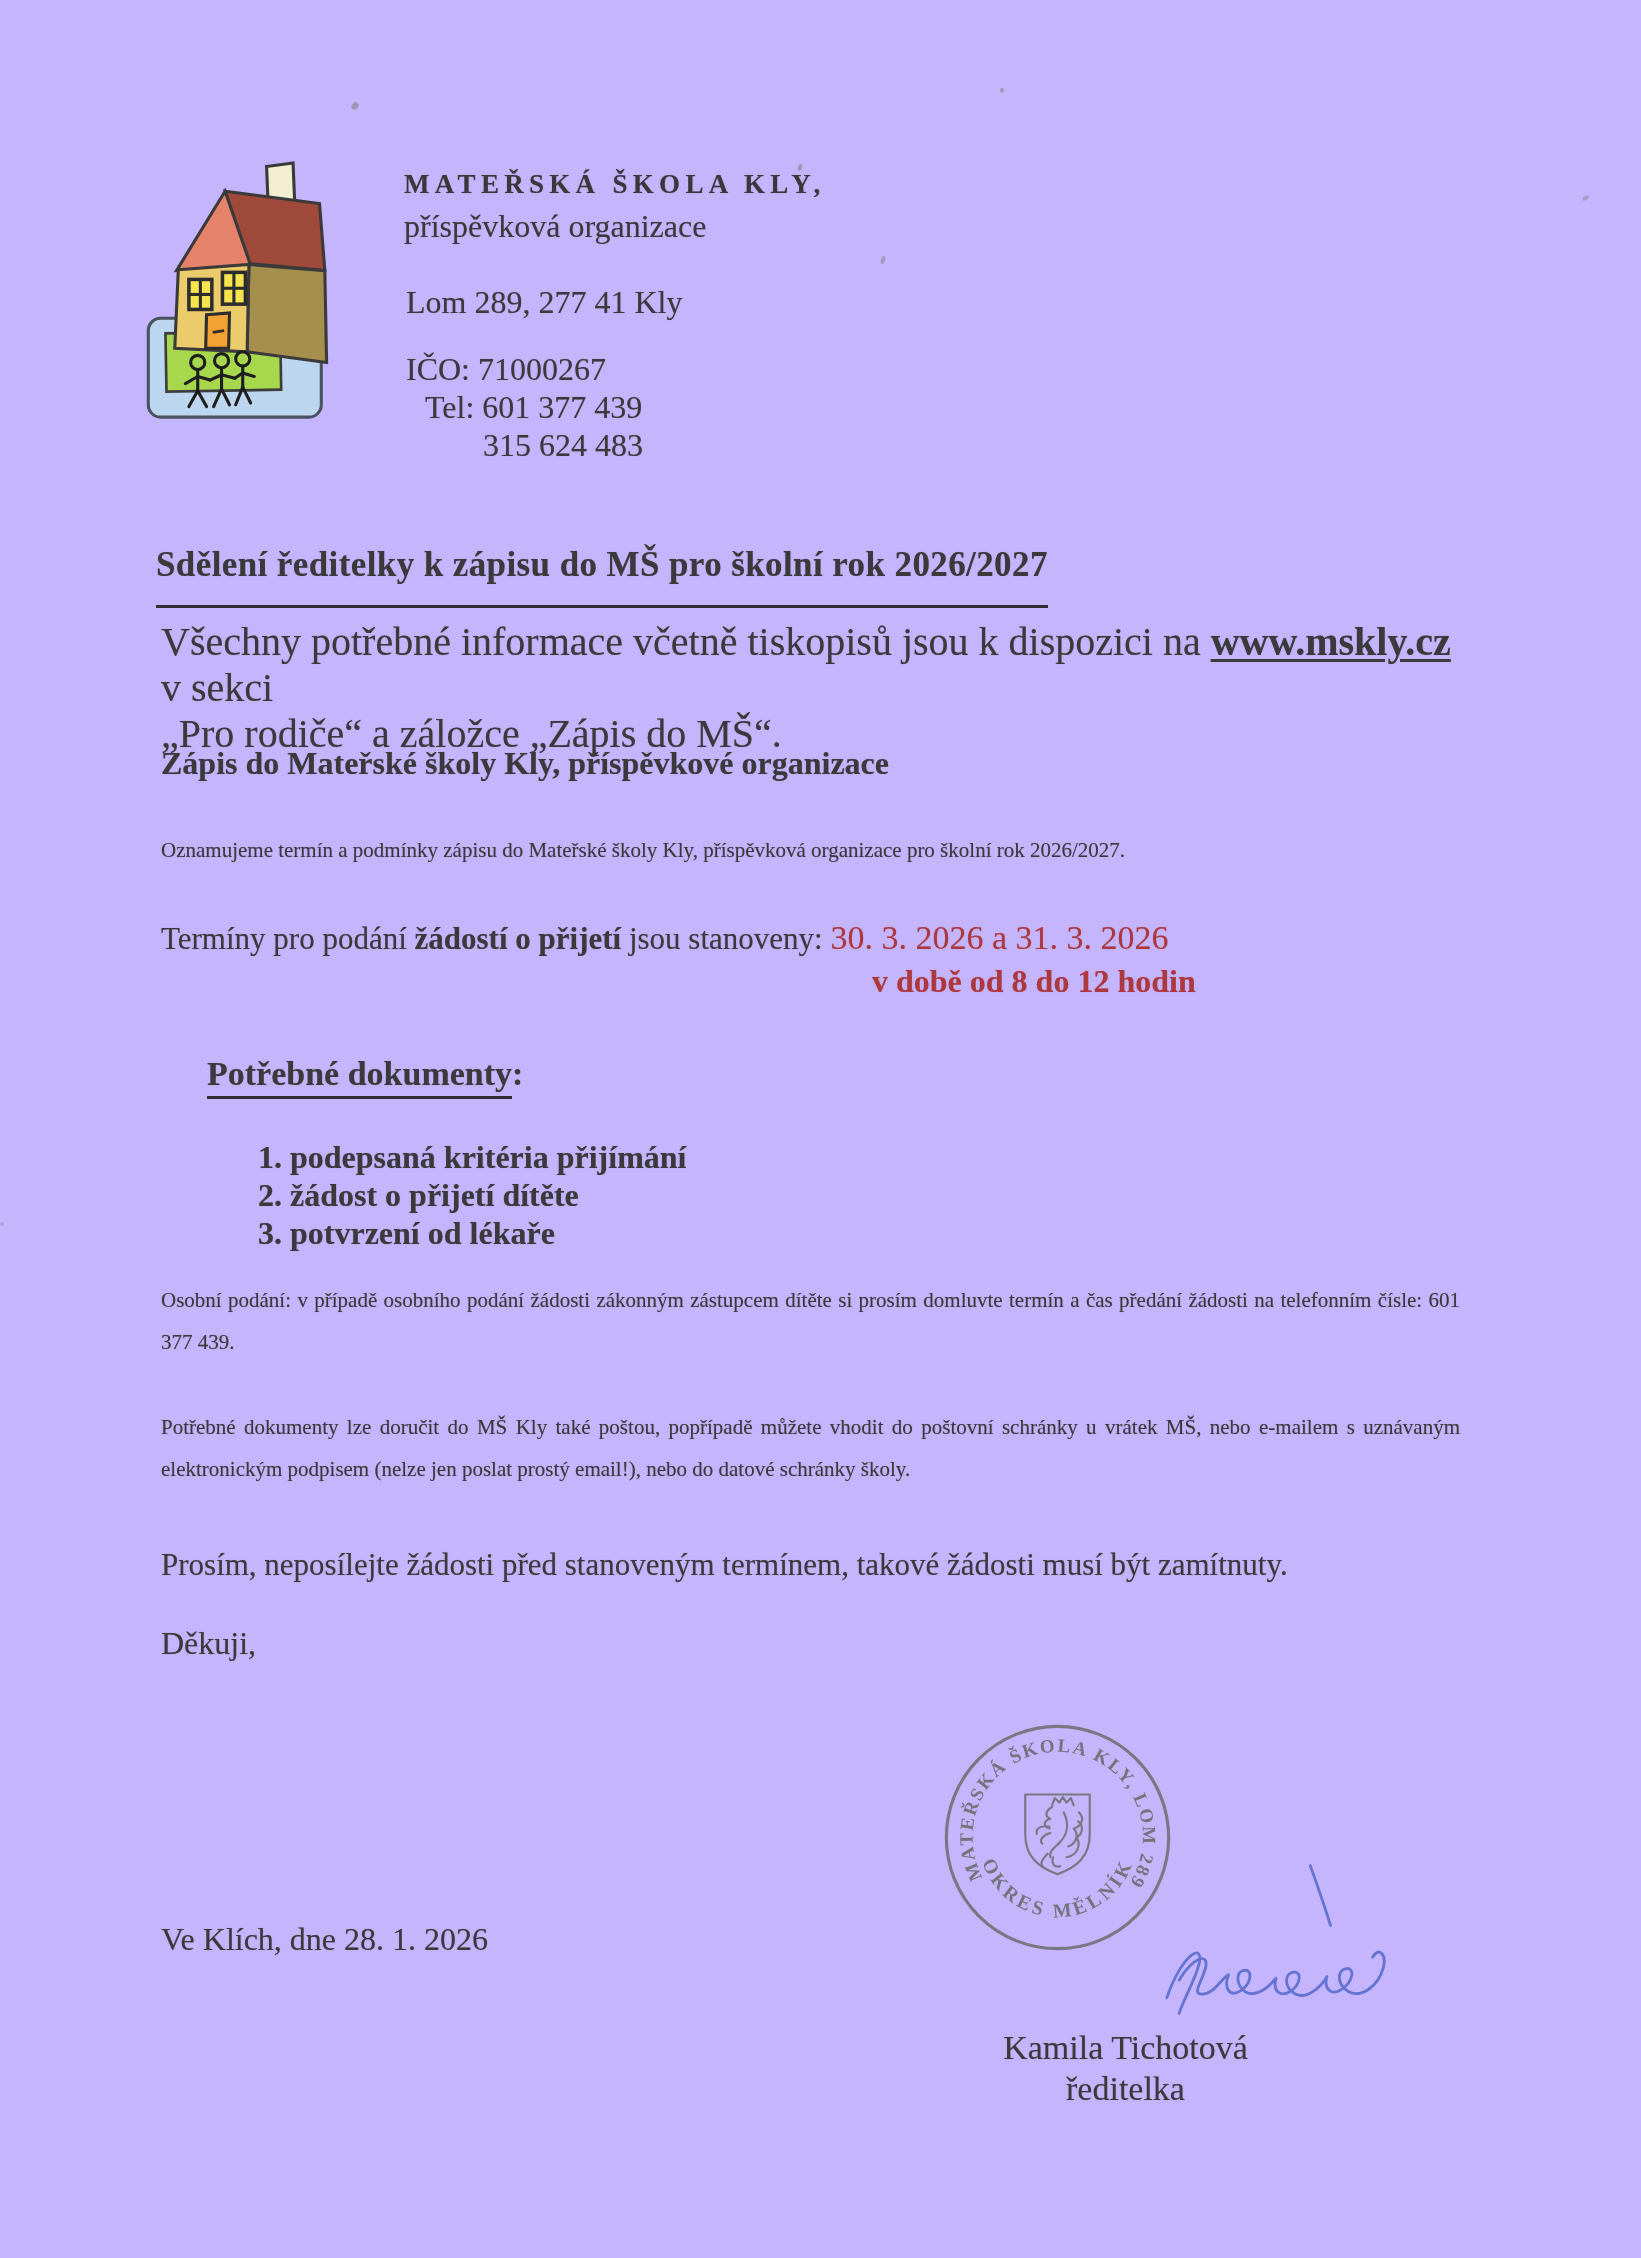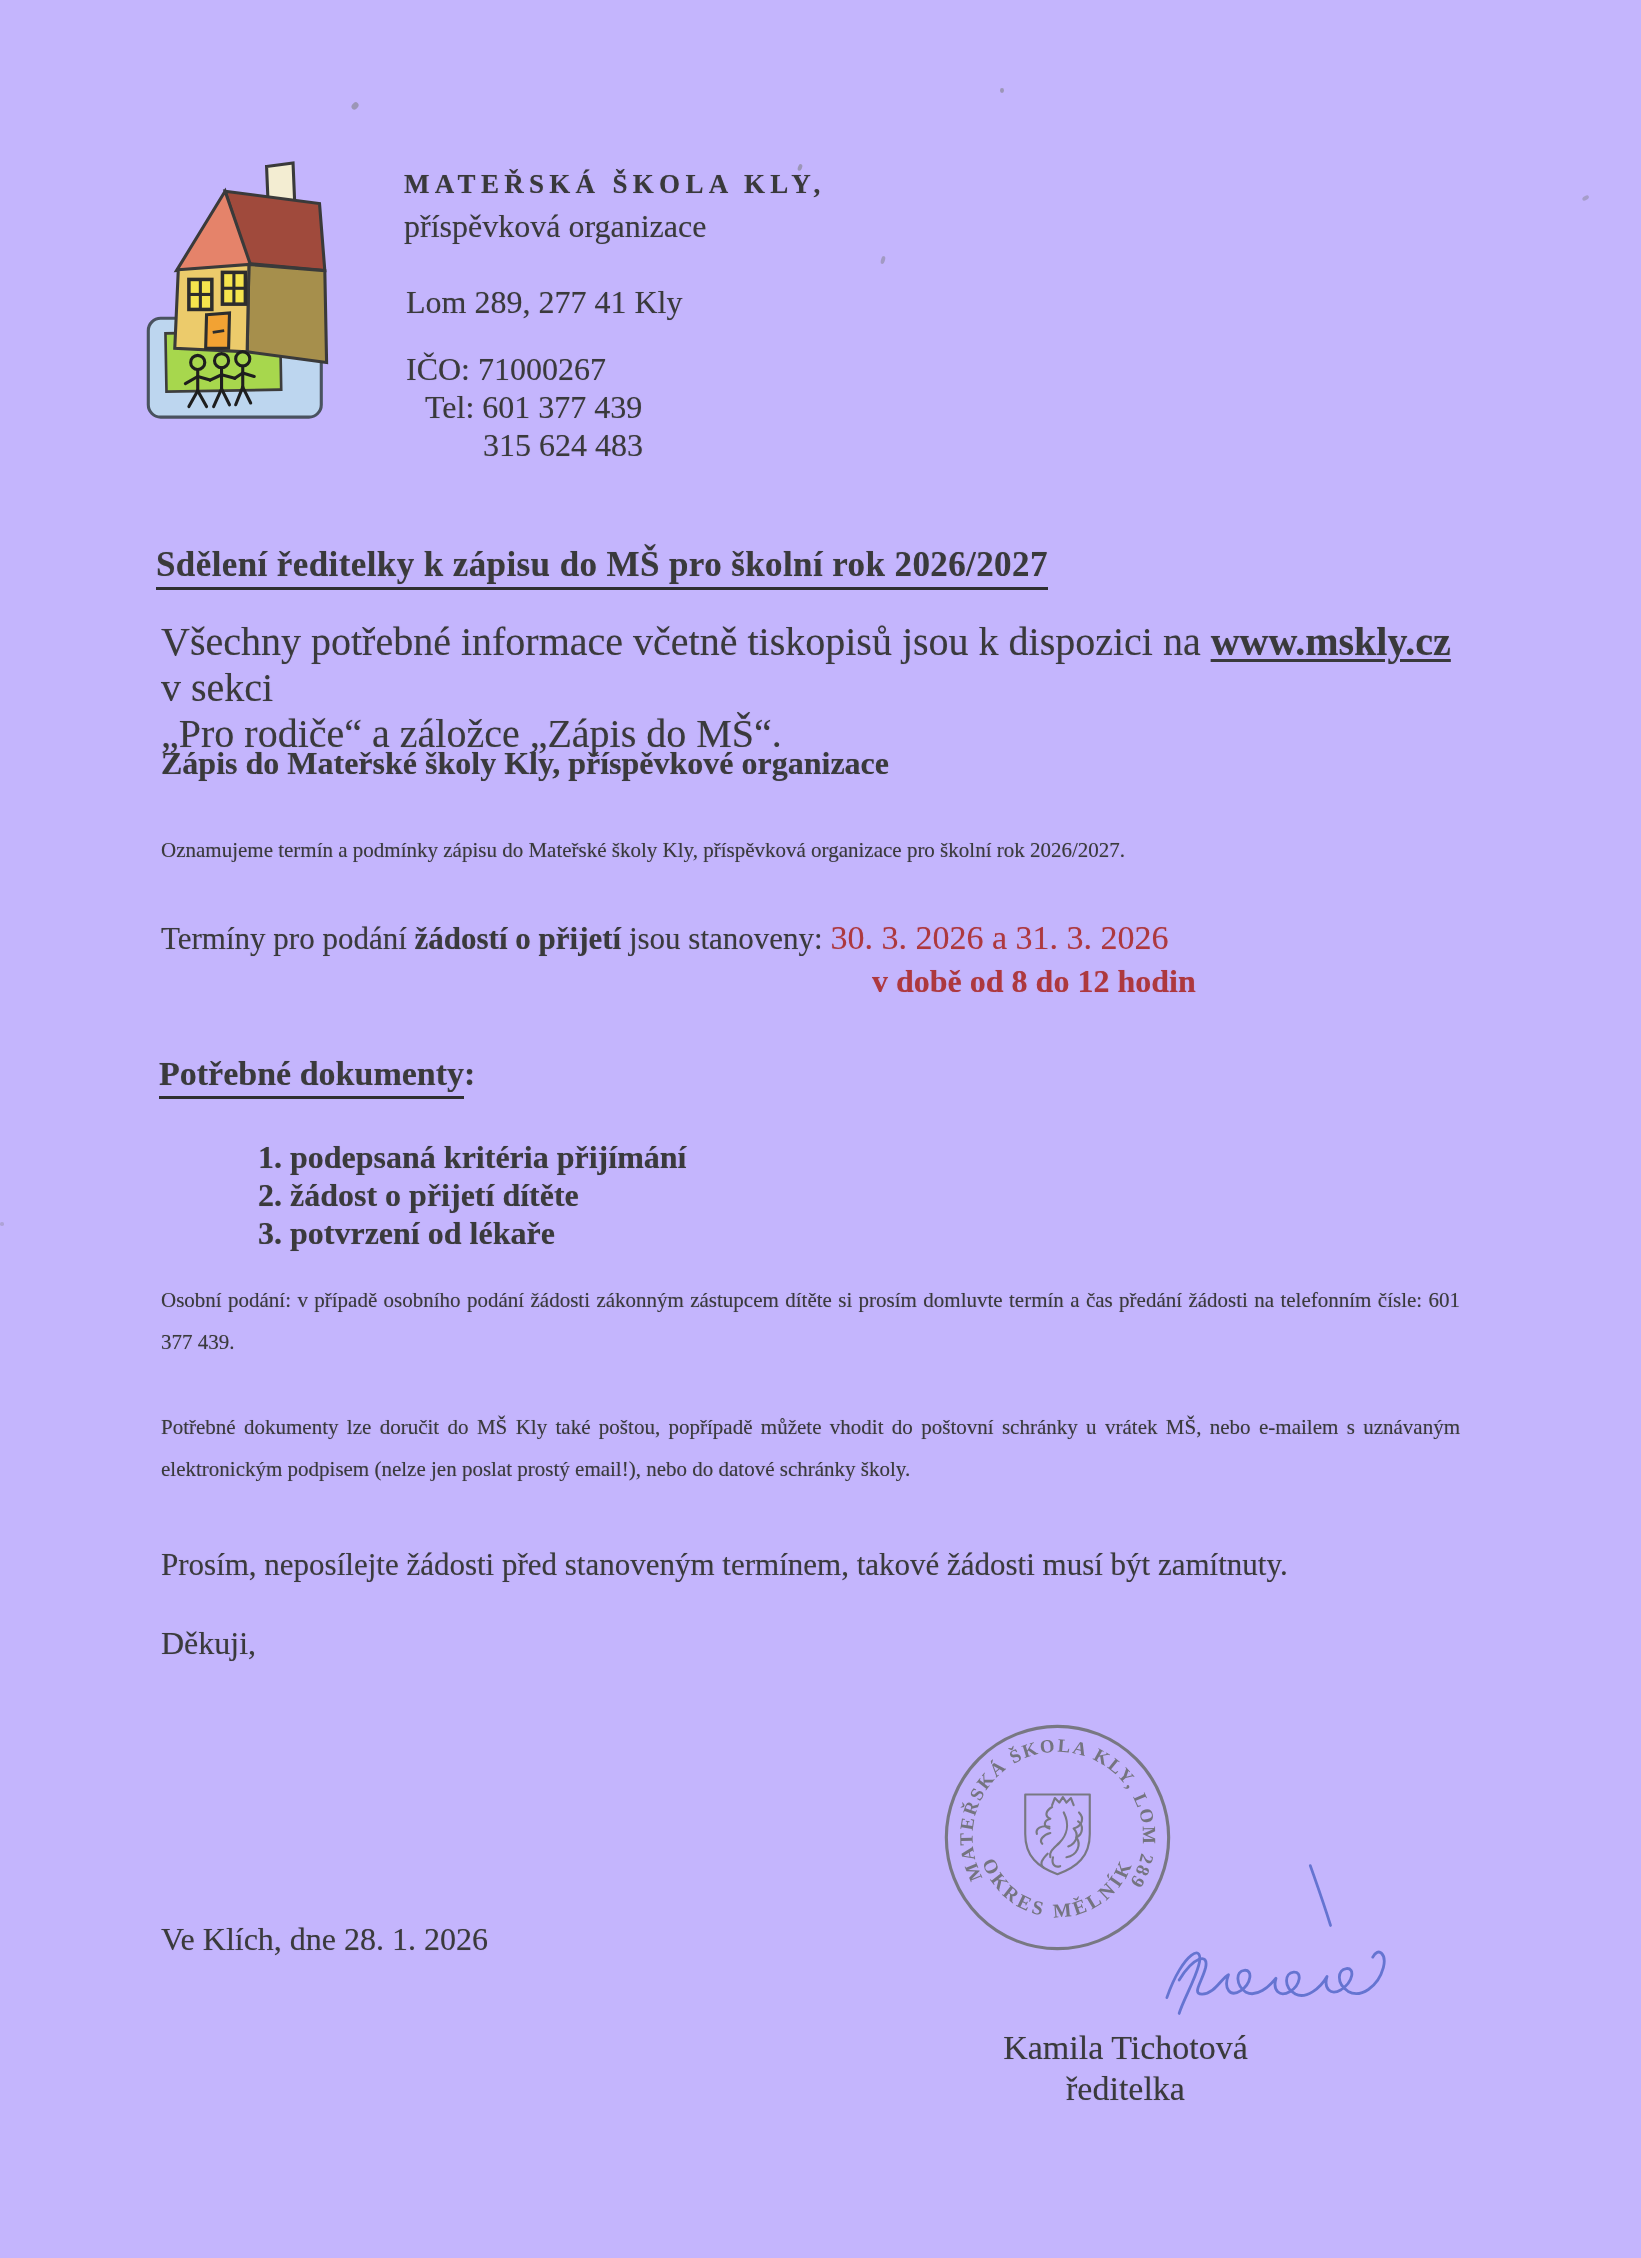--- a/index.html
+++ b/index.html
@@ -12,29 +12,29 @@
     color:#3a3a3c;
   }
   .abs{position:absolute;}
   .scan-text{text-shadow:0 0 0.9px rgba(70,70,72,.45);}
   
   .org-name{font-size:27px;font-weight:bold;letter-spacing:5.3px;color:#39393b;}
   .org-type{font-size:32px;}
   .addr-line{font-size:32px;}
   
   .doc-title{font-size:35px;font-weight:bold;letter-spacing:0.4px;}
-  .doc-title .u{border-bottom:3.5px solid #2f2f31;padding-bottom:3px;}
+  .doc-title .u{border-bottom:3.5px solid #2f2f31;padding-bottom:21px;}
   
   .body-36{font-size:40px;line-height:46px;}
   .body-just{font-size:21px;line-height:42px;text-align:justify;width:1299px;}
   .bold{font-weight:bold;}
   .link-bold{font-weight:bold;text-decoration:underline;text-decoration-thickness:2.6px;text-underline-offset:3.5px;}
   .h2{font-size:32px;font-weight:bold;}
   .h3{font-size:34px;font-weight:bold;}
-  .h3 .u{border-bottom:3.5px solid #2f2f31;padding-bottom:3.5px;}
+  .h3 .u{border-bottom:3.5px solid #2f2f31;padding-bottom:3.5px;margin-left:48px;}
   .red{color:#ad383e;text-shadow:0 0 0.9px rgba(173,56,62,.4);}
   .dates{font-size:34px;font-weight:normal;}
   .time-line{font-size:32px;font-weight:bold;}
   .list-item{font-size:32px;font-weight:bold;line-height:38px;}
   .sign-block{width:371px;text-align:center;font-size:34px;line-height:41px;}
   
   .speck{position:absolute;background:#7b7b7d;border-radius:50%;opacity:.55;}
 </style>
 </head>
 <body>

